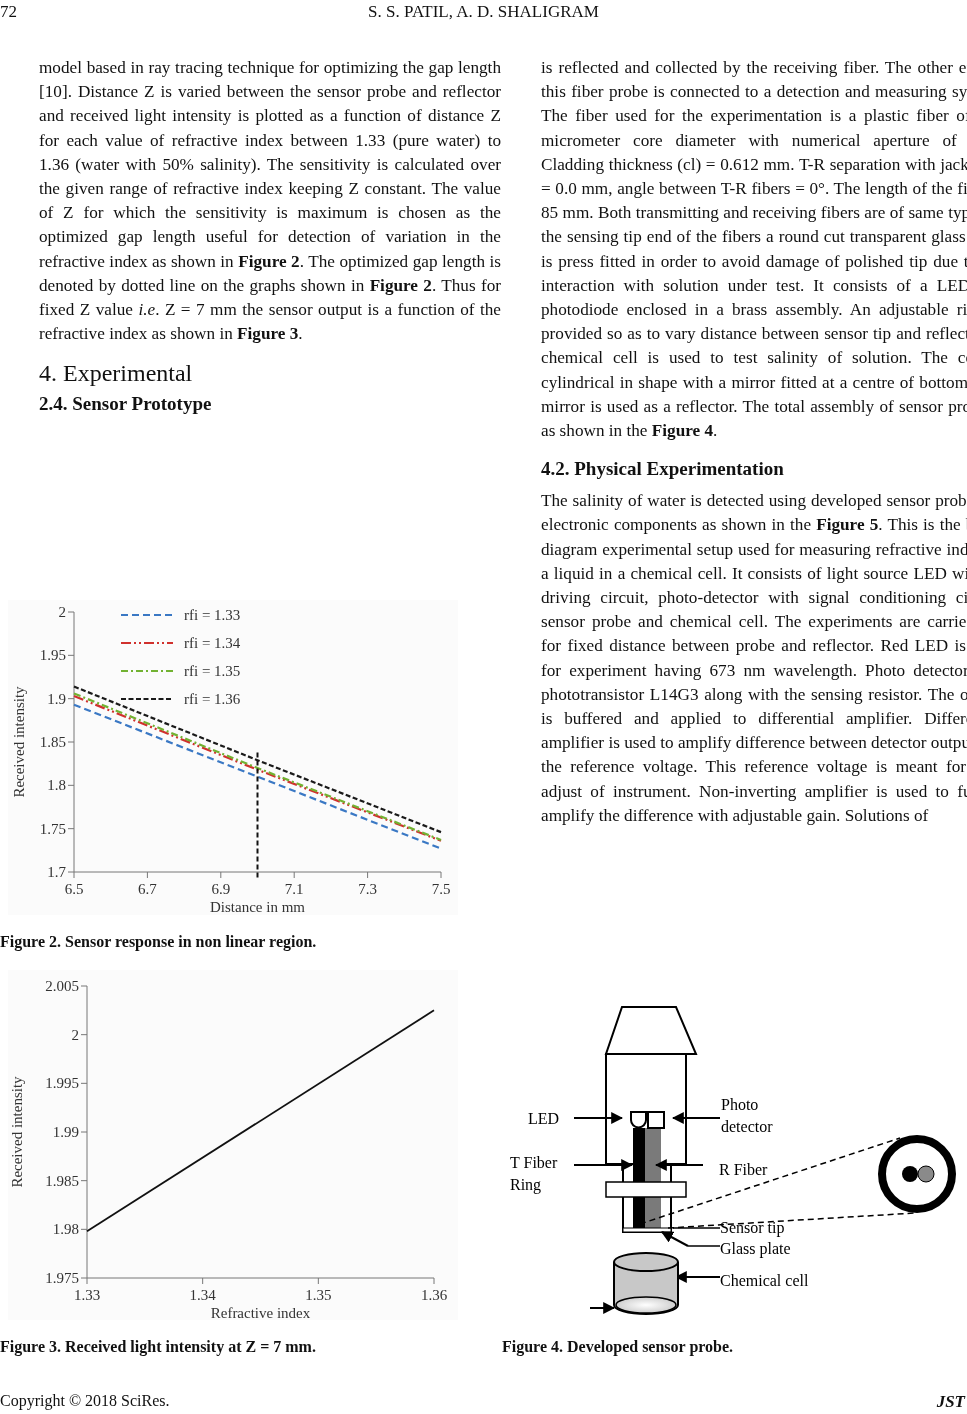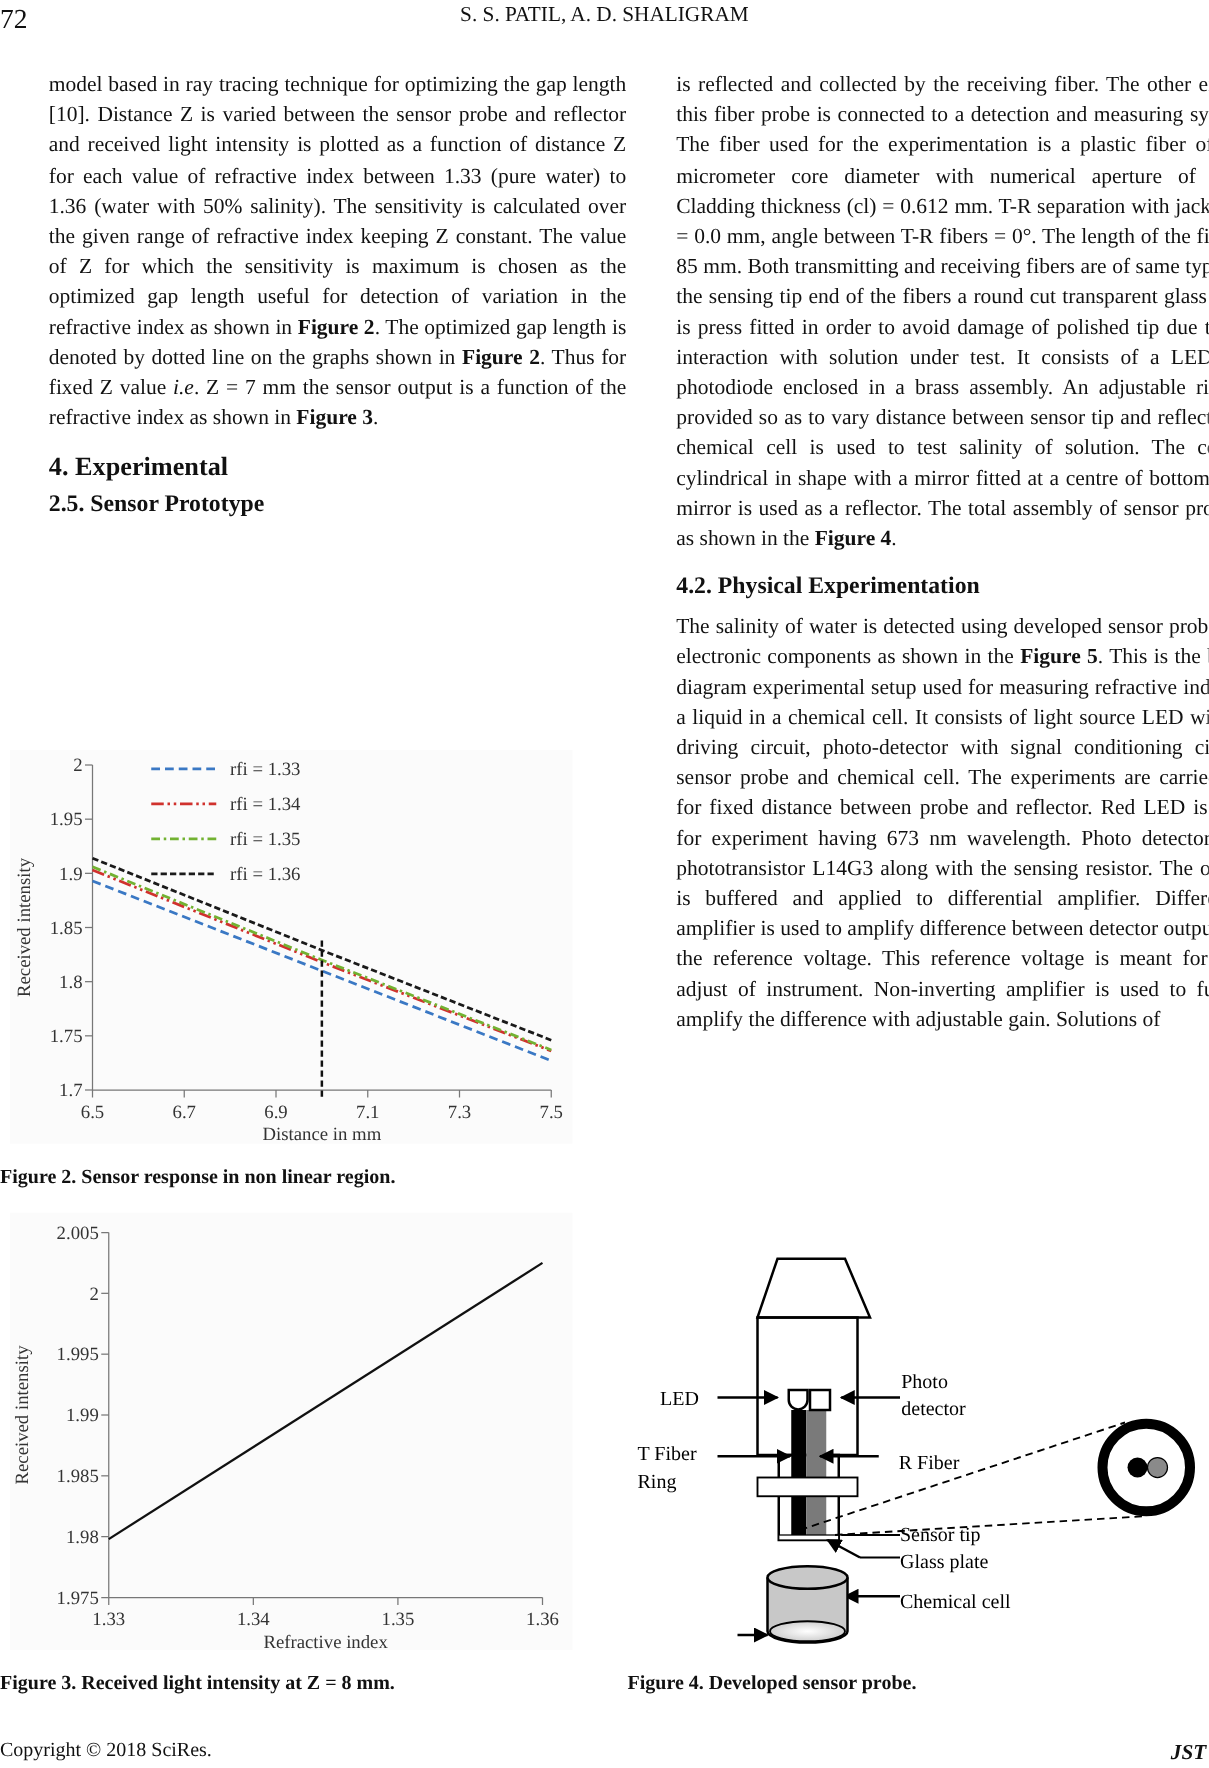--- a/index.html
+++ b/index.html
@@ -1,40 +1,40 @@
 <!DOCTYPE html>
 <html><head>
 <meta charset="utf-8">
 <style>
   html, body { margin: 0; padding: 0; background: #ffffff; }
   body { width: 967px; height: 1414px; position: relative; overflow: hidden;
          font-family: "Liberation Serif", "DejaVu Serif", serif; color: #111; }
-  .hdr-num { position: absolute; left: 0; top: 2px; font-size: 22px; font-family: Liberation Serif, serif; }
+  .hdr-num { position: absolute; left: 0; top: 2px; font-size: 17px; font-family: Liberation Serif, serif; }
   .hdr-auth { position: absolute; left: 0; width: 967px; top: 2px; text-align: center; font-size: 17px; }
   .col { position: absolute; padding-left: 39px; }
   .col-left { left: 0; top: 56px; width: 462px; }
   .col-right { left: 502px; top: 56px; width: 463px; }
   p.body { margin: 0; font-size: 17.2px; line-height: 24.2px; text-align: justify; }
-  h2.sec { margin: 14px 0 4px 0; font-size: 21px; font-weight: bold; line-height: 26px; }
+  h2.sec { margin: 14px 0 4px 0; font-size: 24px; font-weight: normal; line-height: 26px; }
   h3.sub { margin: 6px 0 8px 0; font-size: 19px; font-weight: bold; line-height: 24px; }
   .fig-caption { position: absolute; font-weight: bold; font-size: 16px; text-align: left; }
   .footer-left { position: absolute; left: 0; top: 1392px; font-size: 16px; }
   .footer-right { position: absolute; right: 2px; top: 1392px; font-size: 17px; font-weight: bold; font-style: italic; }
   svg text { font-family: "Liberation Serif", "DejaVu Serif", serif; }
 </style>
 </head>
 <body>
 
 <div class="hdr-num">72</div>
 <div class="hdr-auth">S. S. PATIL, A. D. SHALIGRAM</div>
 
 <div class="col col-left">
   <p class="body"><span>model based in ray tracing technique for optimizing the gap length [10]. Distance Z is varied between the sensor probe and reflector and received light intensity is plotted as a function of distance Z for each value of refractive index between 1.33 (pure water) to 1.36 (water with 50% salinity). The sensitivity is calculated over the given range of refractive index keeping Z constant. The value of Z for which the sensitivity is maximum is chosen as the optimized gap length useful for detection of variation in the refractive index as shown in </span><b>Figure 2</b><span>. The optimized gap length is denoted by dotted line on the graphs shown in </span><b>Figure 2</b><span>. Thus for fixed Z value </span><i>i.e</i><span>. Z = 7 mm the sensor output is a function of the refractive index as shown in </span><b>Figure 3</b><span>.</span></p>
   <h2 class="sec">4. Experimental</h2>
-  <h3 class="sub">2.5. Sensor Prototype</h3>
+  <h3 class="sub">2.4. Sensor Prototype</h3>
 </div>
 
 <div class="col col-right">
   <p class="body"><span>is reflected and collected by the receiving fiber. The other end of this fiber probe is connected to a detection and measuring system. The fiber used for the experimentation is a plastic fiber of 488 micrometer core diameter with numerical aperture of 0.47. Cladding thickness (cl) = 0.612 mm. T-R separation with jacket (s) = 0.0 mm, angle between T-R fibers = 0°. The length of the fiber = 85 mm. Both transmitting and receiving fibers are of same type. To the sensing tip end of the fibers a round cut transparent glass plate is press fitted in order to avoid damage of polished tip due to the interaction with solution under test. It consists of a LED and photodiode enclosed in a brass assembly. An adjustable ring is provided so as to vary distance between sensor tip and reflector. A chemical cell is used to test salinity of solution. The cell is cylindrical in shape with a mirror fitted at a centre of bottom. The mirror is used as a reflector. The total assembly of sensor probe is as shown in the </span><b>Figure 4</b><span>.</span></p>
   <h3 class="sub" style="margin-top:14px;">4.2. Physical Experimentation</h3>
   <p class="body"><span>The salinity of water is detected using developed sensor probe and electronic components as shown in the </span><b>Figure 5</b><span>. This is the block diagram experimental setup used for measuring refractive index of a liquid in a chemical cell. It consists of light source LED with its driving circuit, photo-detector with signal conditioning circuit, sensor probe and chemical cell. The experiments are carried out for fixed distance between probe and reflector. Red LED is used for experiment having 673 nm wavelength. Photo detector is a phototransistor L14G3 along with the sensing resistor. The output is buffered and applied to differential amplifier. Differential amplifier is used to amplify difference between detector output and the reference voltage. This reference voltage is meant for zero adjust of instrument. Non-inverting amplifier is used to further amplify the difference with adjustable gain. Solutions of</span></p>
 </div>
 
 <svg id="fig2" style="position:absolute;left:0;top:600px;" width="460" height="320">
     <rect x="8" y="0" width="450" height="315" fill="#fbfbfb"></rect>
@@ -107,21 +107,21 @@
     <line x1="202.66666666666666" y1="308" x2="202.66666666666666" y2="314" stroke="#777"></line>
     <text x="202.66666666666666" y="330" text-anchor="middle" font-size="15" fill="#333">1.34</text>
     <line x1="318.3333333333333" y1="308" x2="318.3333333333333" y2="314" stroke="#777"></line>
     <text x="318.3333333333333" y="330" text-anchor="middle" font-size="15" fill="#333">1.35</text>
     <line x1="434" y1="308" x2="434" y2="314" stroke="#777"></line>
     <text x="434" y="330" text-anchor="middle" font-size="15" fill="#333">1.36</text>
     <text x="260.5" y="348" text-anchor="middle" font-size="15" fill="#333">Refractive index</text>
     <text x="0" y="0" text-anchor="middle" font-size="15" fill="#333" transform="translate(22,162) rotate(-90)">Received intensity</text>
     <polyline points="87,261.28000000000054 434,40.33333333333297" fill="none" stroke="#111111" stroke-width="1.8"></polyline>
   </svg>
-<div class="fig-caption" style="left:0;top:1338px;width:460px;">Figure 3. Received light intensity at Z = 8 mm.</div>
+<div class="fig-caption" style="left:0;top:1338px;width:460px;">Figure 3. Received light intensity at Z = 7 mm.</div>
 
 <svg style="position:absolute;left:490px;top:1000px;" width="477" height="330">
   <defs>
     <marker id="ah" viewBox="0 0 10 10" refX="9" refY="5" markerWidth="6" markerHeight="6" orient="auto">
       <path d="M0,0 L10,5 L0,10 z" fill="#000"></path>
     </marker>
     <radialGradient id="cellBottom" cx="50%" cy="50%" r="50%">
       <stop offset="0%" stop-color="#ffffff"></stop>
       <stop offset="100%" stop-color="#cfcfcf"></stop>
     </radialGradient>

